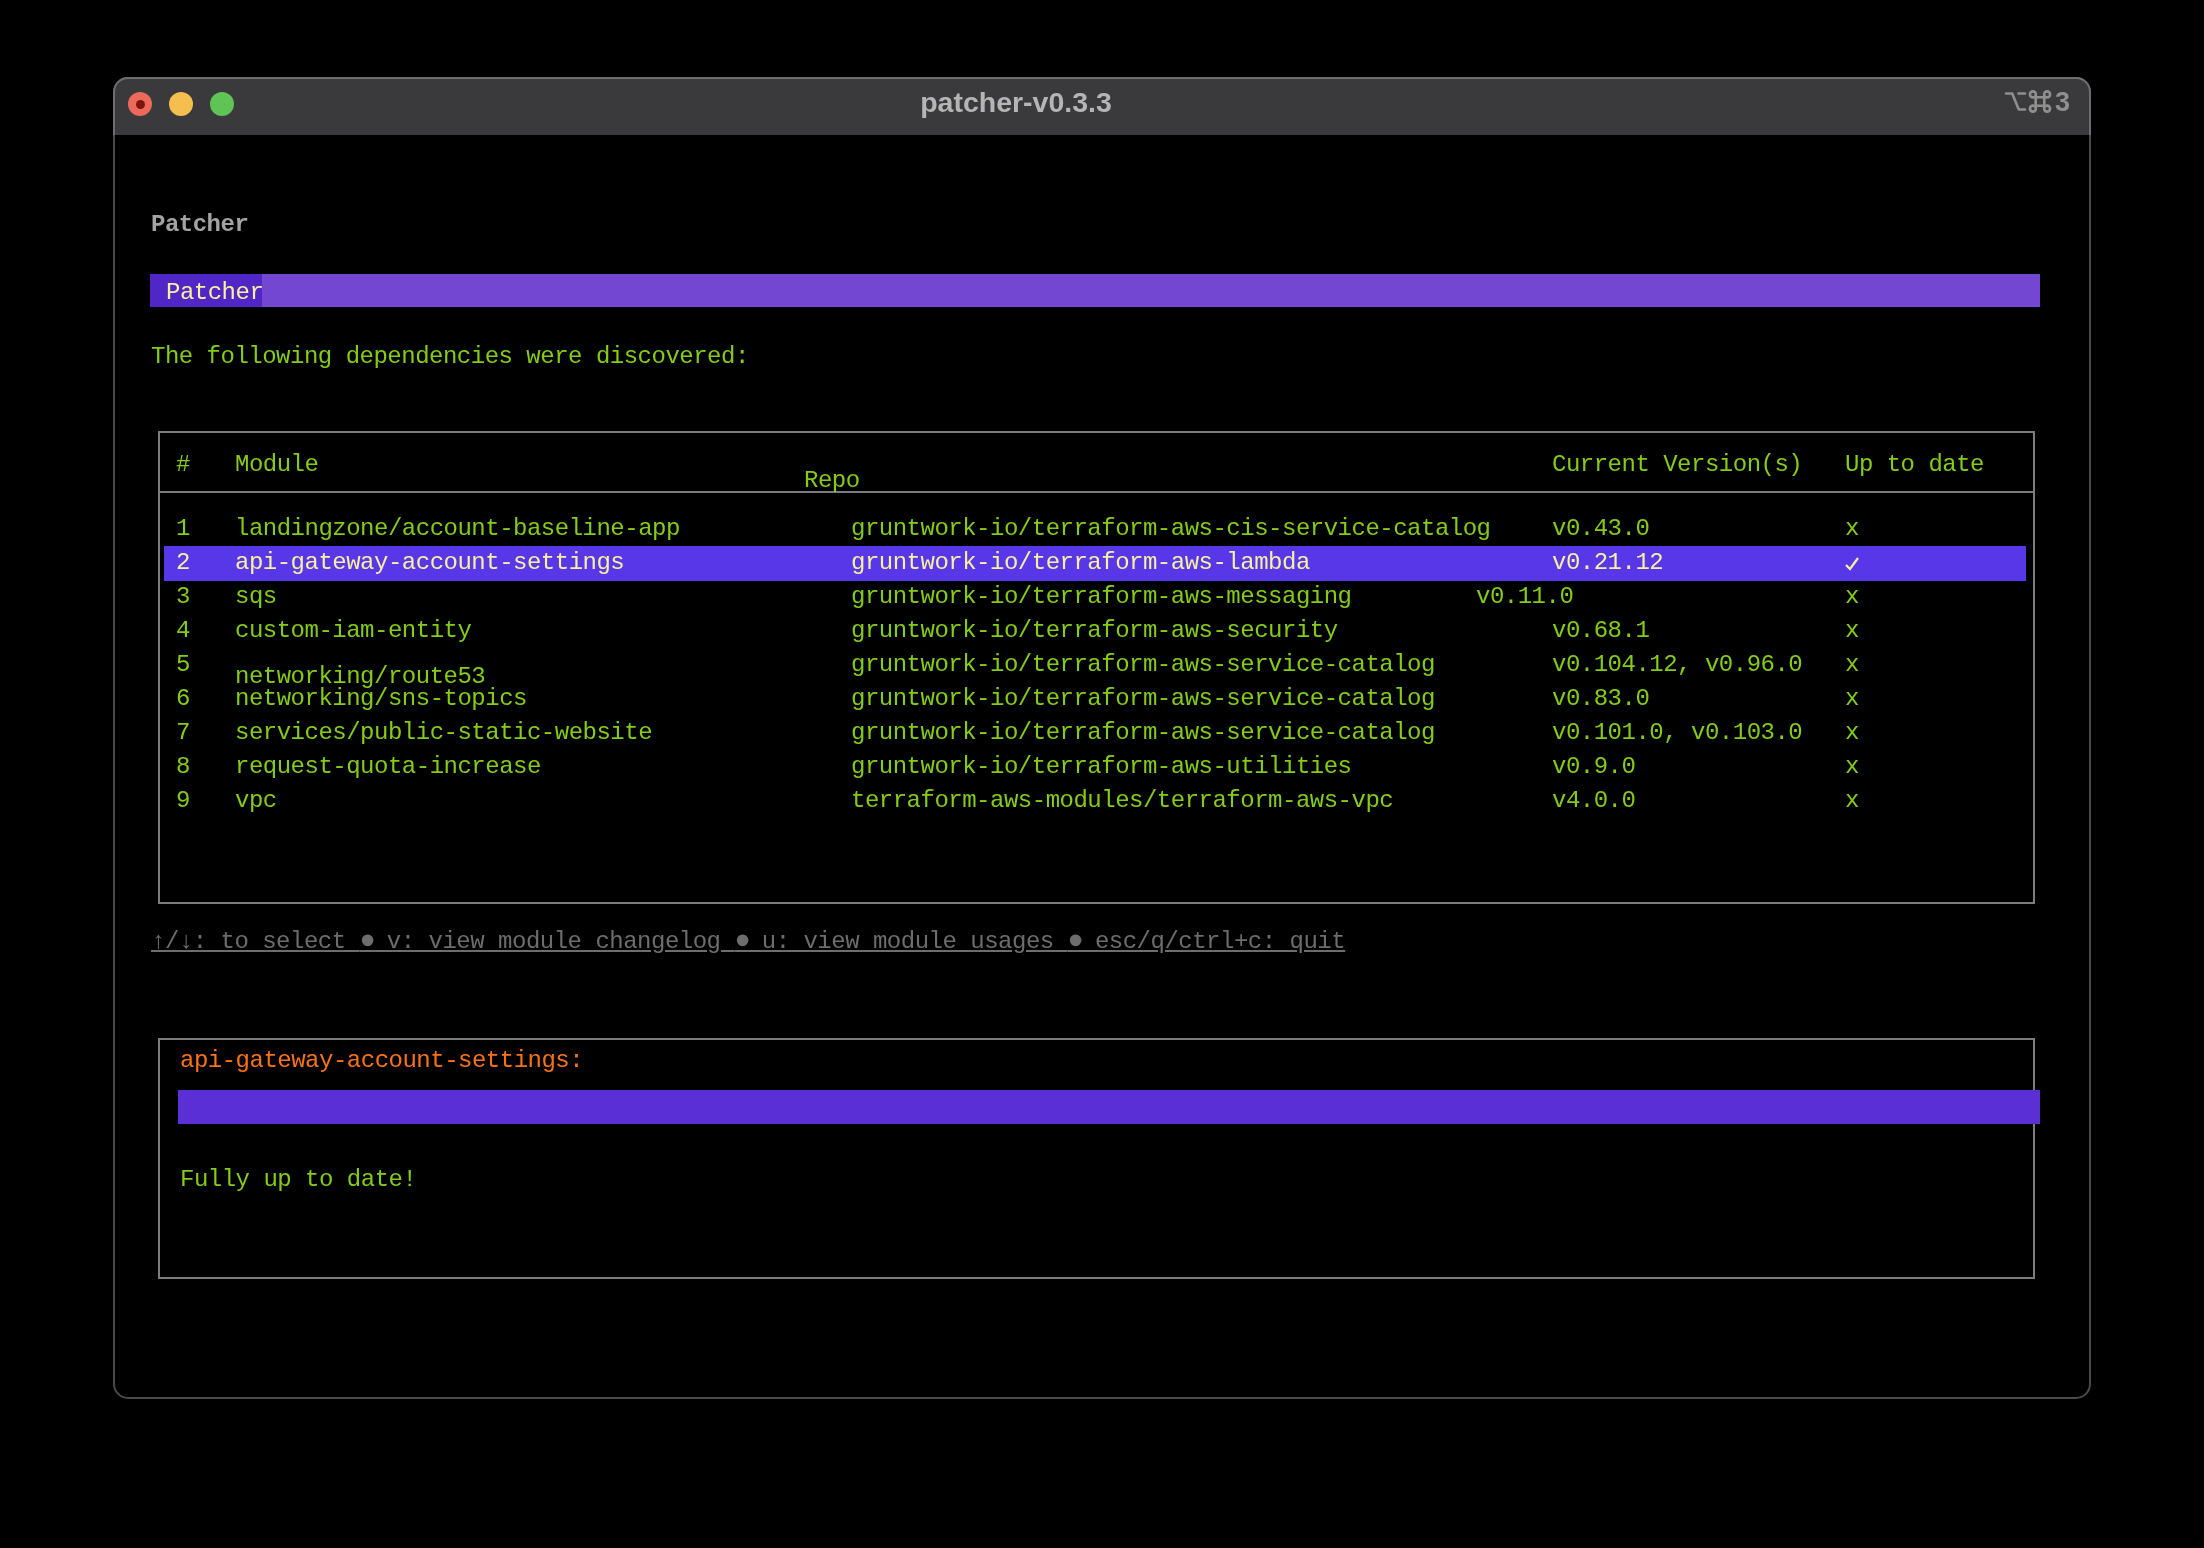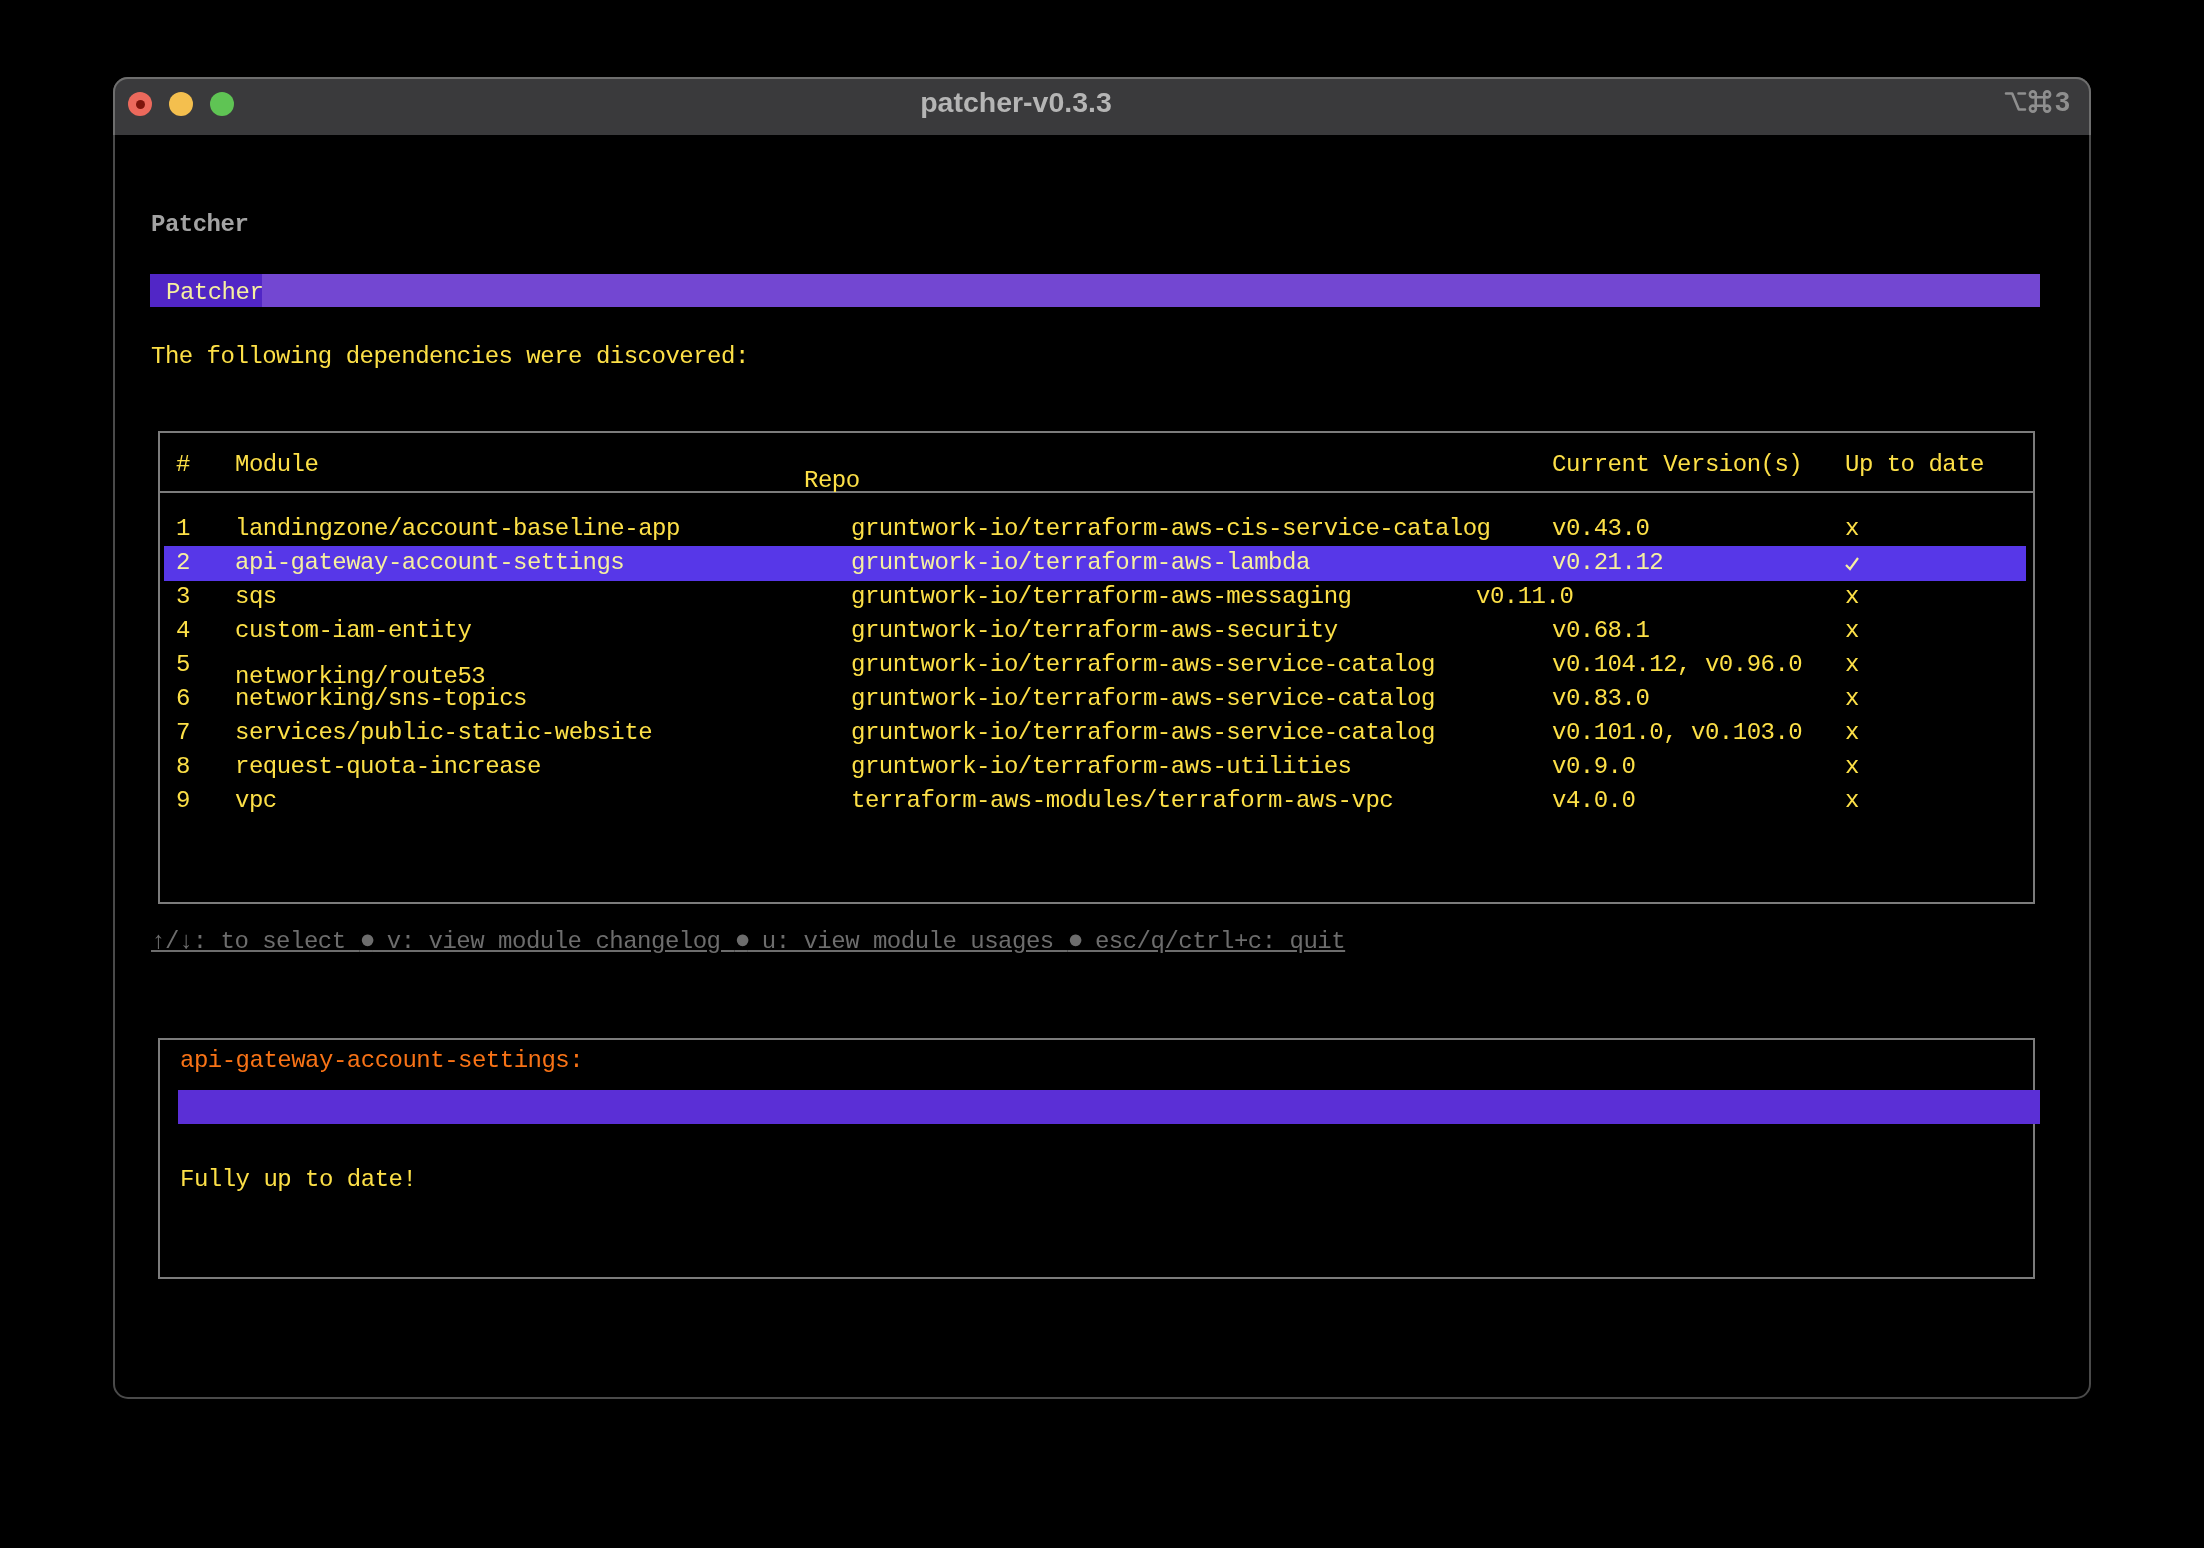--- a/index.html
+++ b/index.html
@@ -1,16 +1,16 @@
 <!DOCTYPE html>
 <html><head><meta charset="utf-8"><title>patcher</title><style>
 html,body{margin:0;padding:0;background:#000;width:2204px;height:1548px;overflow:hidden;}
 body{position:relative;font-family:"Liberation Mono",monospace;font-size:24px;letter-spacing:-0.5px;}
 .a{position:absolute;white-space:pre;}
-.t{line-height:34px;color:#fde047;}
+.t{line-height:34px;color:#84cc16;}
 #win{left:113px;top:77px;width:1978px;height:1322px;border:2px solid #4a4a4a;border-radius:15px;background:#000;box-sizing:border-box;}
 #tbar{left:113px;top:77px;width:1978px;height:58px;background:#3a3a3c;border:2px solid #6e6e6e;border-bottom:none;border-radius:15px 15px 0 0;box-sizing:border-box;}
 .light{border-radius:50%;width:24px;height:24px;top:92px;}
 #ttl{left:115px;top:88px;width:1802px;text-align:center;font-family:"Liberation Sans",sans-serif;font-weight:bold;font-size:28.5px;line-height:29px;color:#b5b5b5;letter-spacing:0;}
 .ylw{color:#f6f0a0;}
 .gry{color:#6d6d6d;text-decoration:underline;}
 .bl{font-size:27px;letter-spacing:-2.8px;}
 .bx{border:2px solid #7c7c7c;box-sizing:border-box;}
 </style></head><body>
 <div class="a" id="win"></div>

